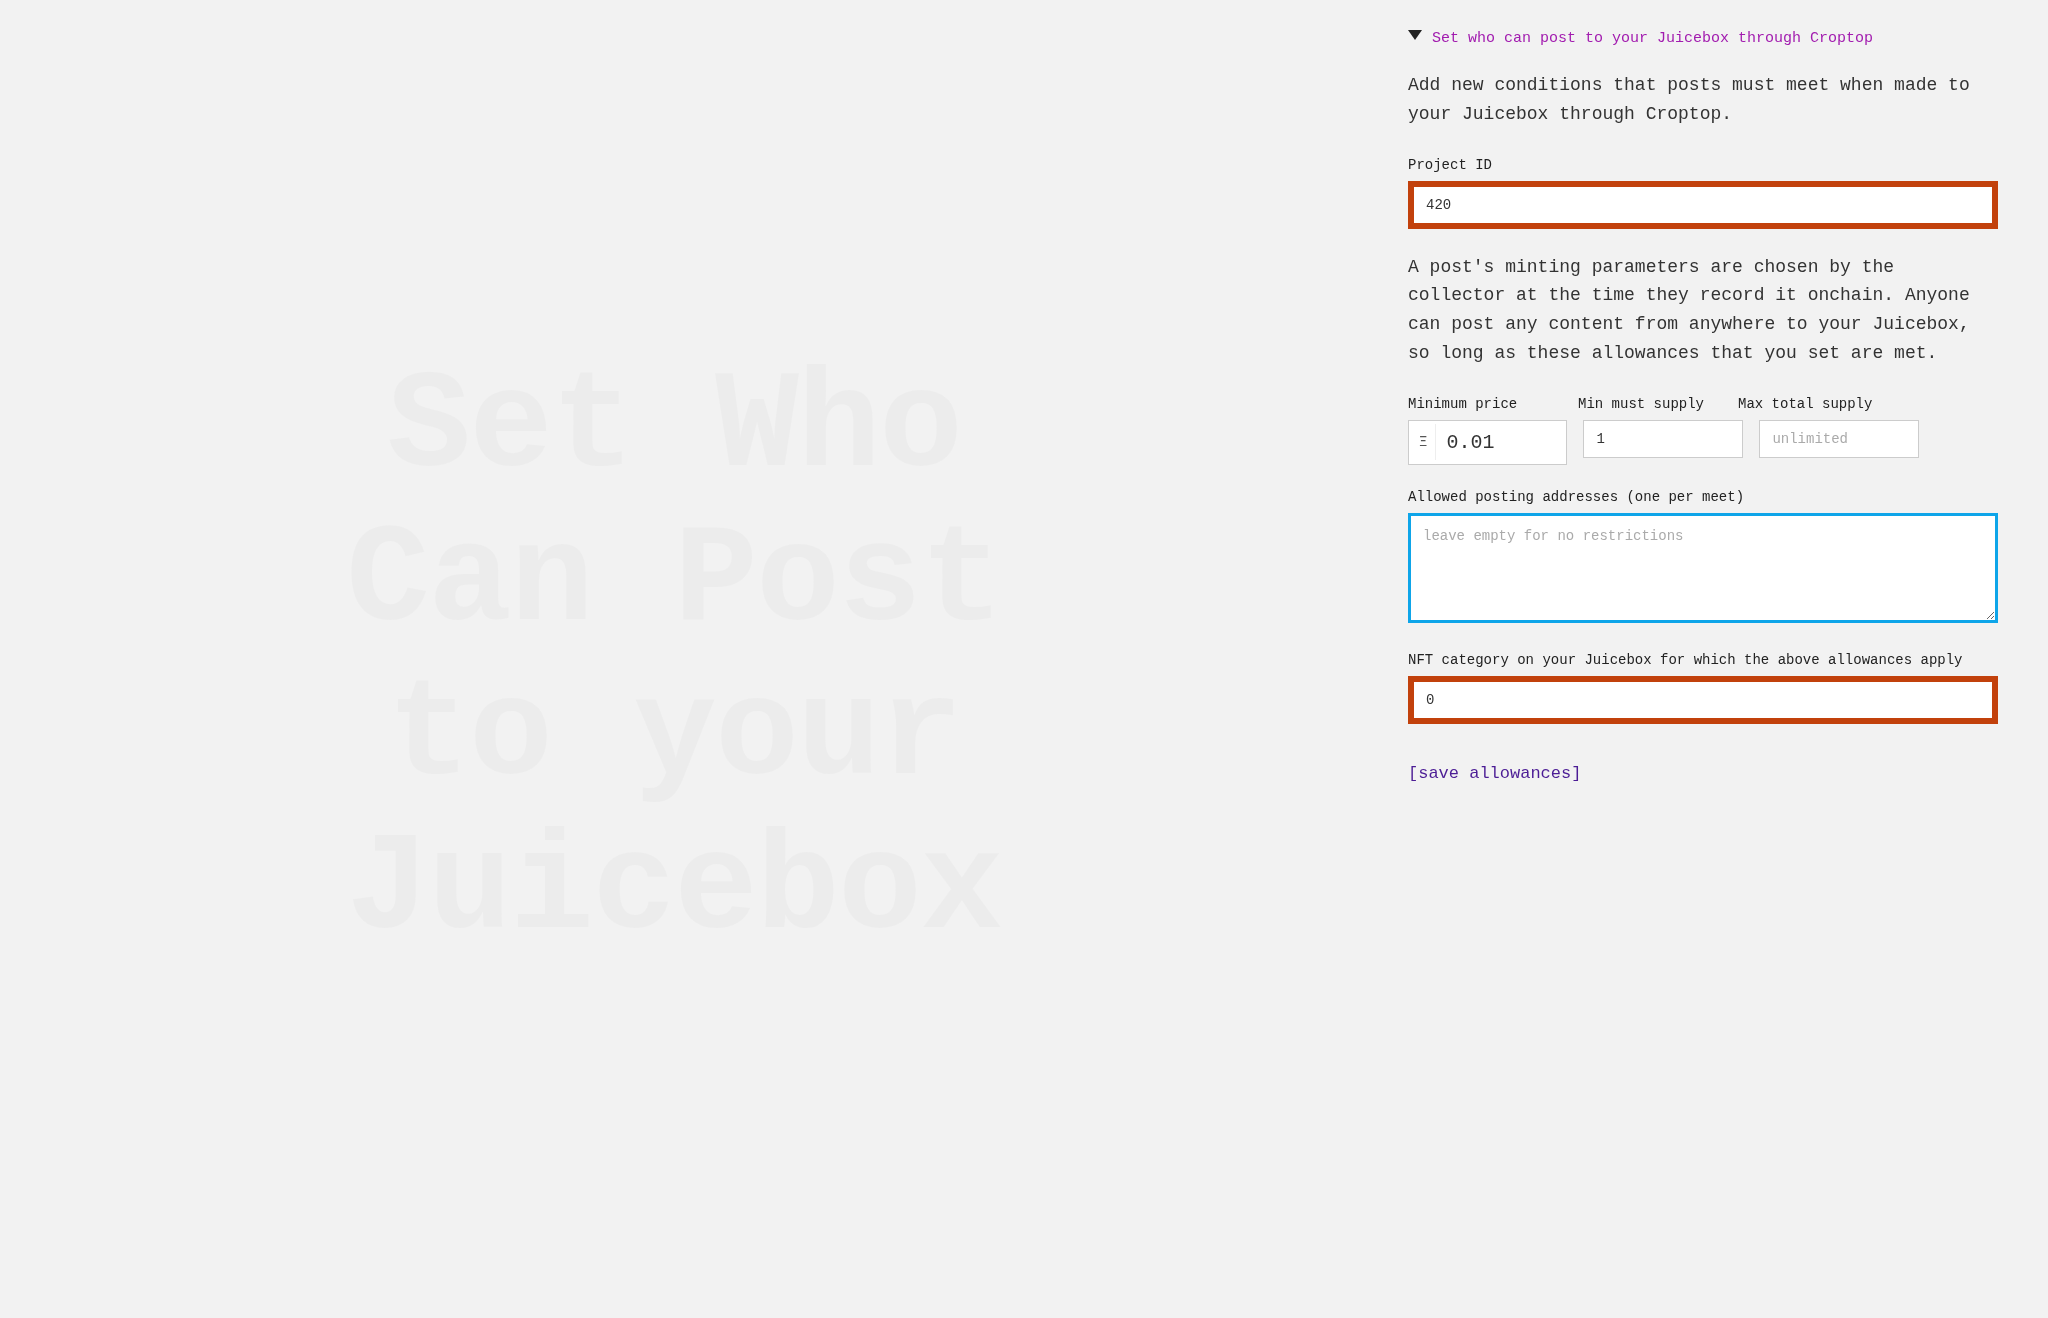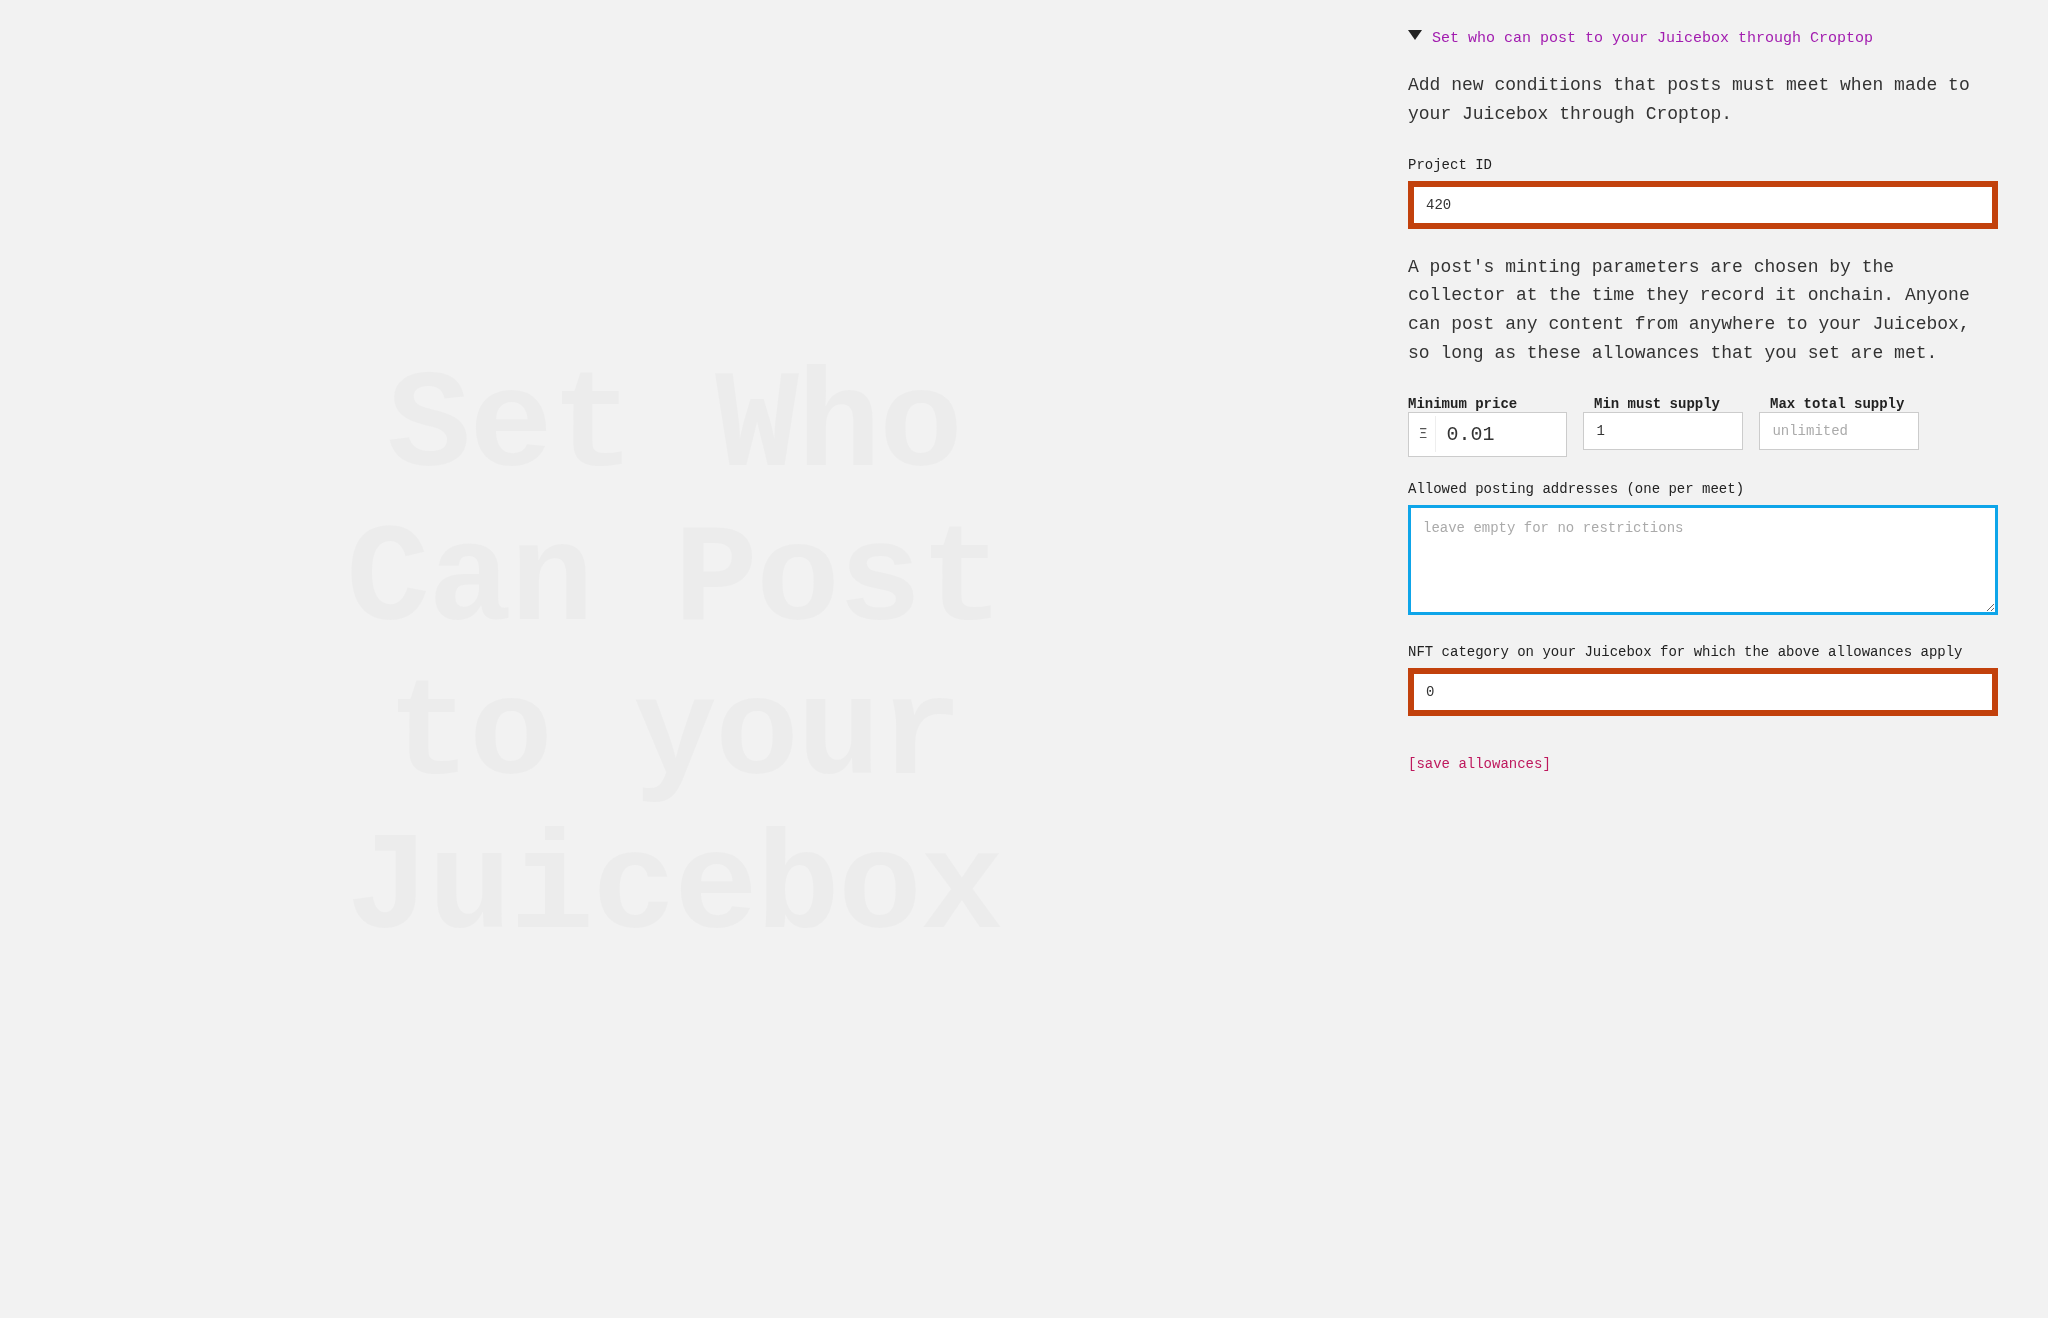--- a/index.html
+++ b/index.html
@@ -198,31 +198,29 @@
 
     .textarea-field::placeholder {
       color: #aaa;
     }
 
     .save-button {
       background: transparent;
       border: none;
       cursor: pointer;
       font-family: 'Courier New', Courier, monospace;
-      font-size: 14px;
-      color: #be185d;
+      font-size: 17px;
+      color: #4c1d95;
       padding: 0;
       margin-top: 16px;
     }
 
     .col-labels {
       display: flex;
-      gap: 16px;
-      margin-bottom: 0;
-      font-weight: bold;
+      margin-bottom: 8px;
     }
 
     .col-label {
       font-size: 14px;
       color: #222;
     }
 
     .col-label-min-price {
       flex: 0 0 170px;
     }

